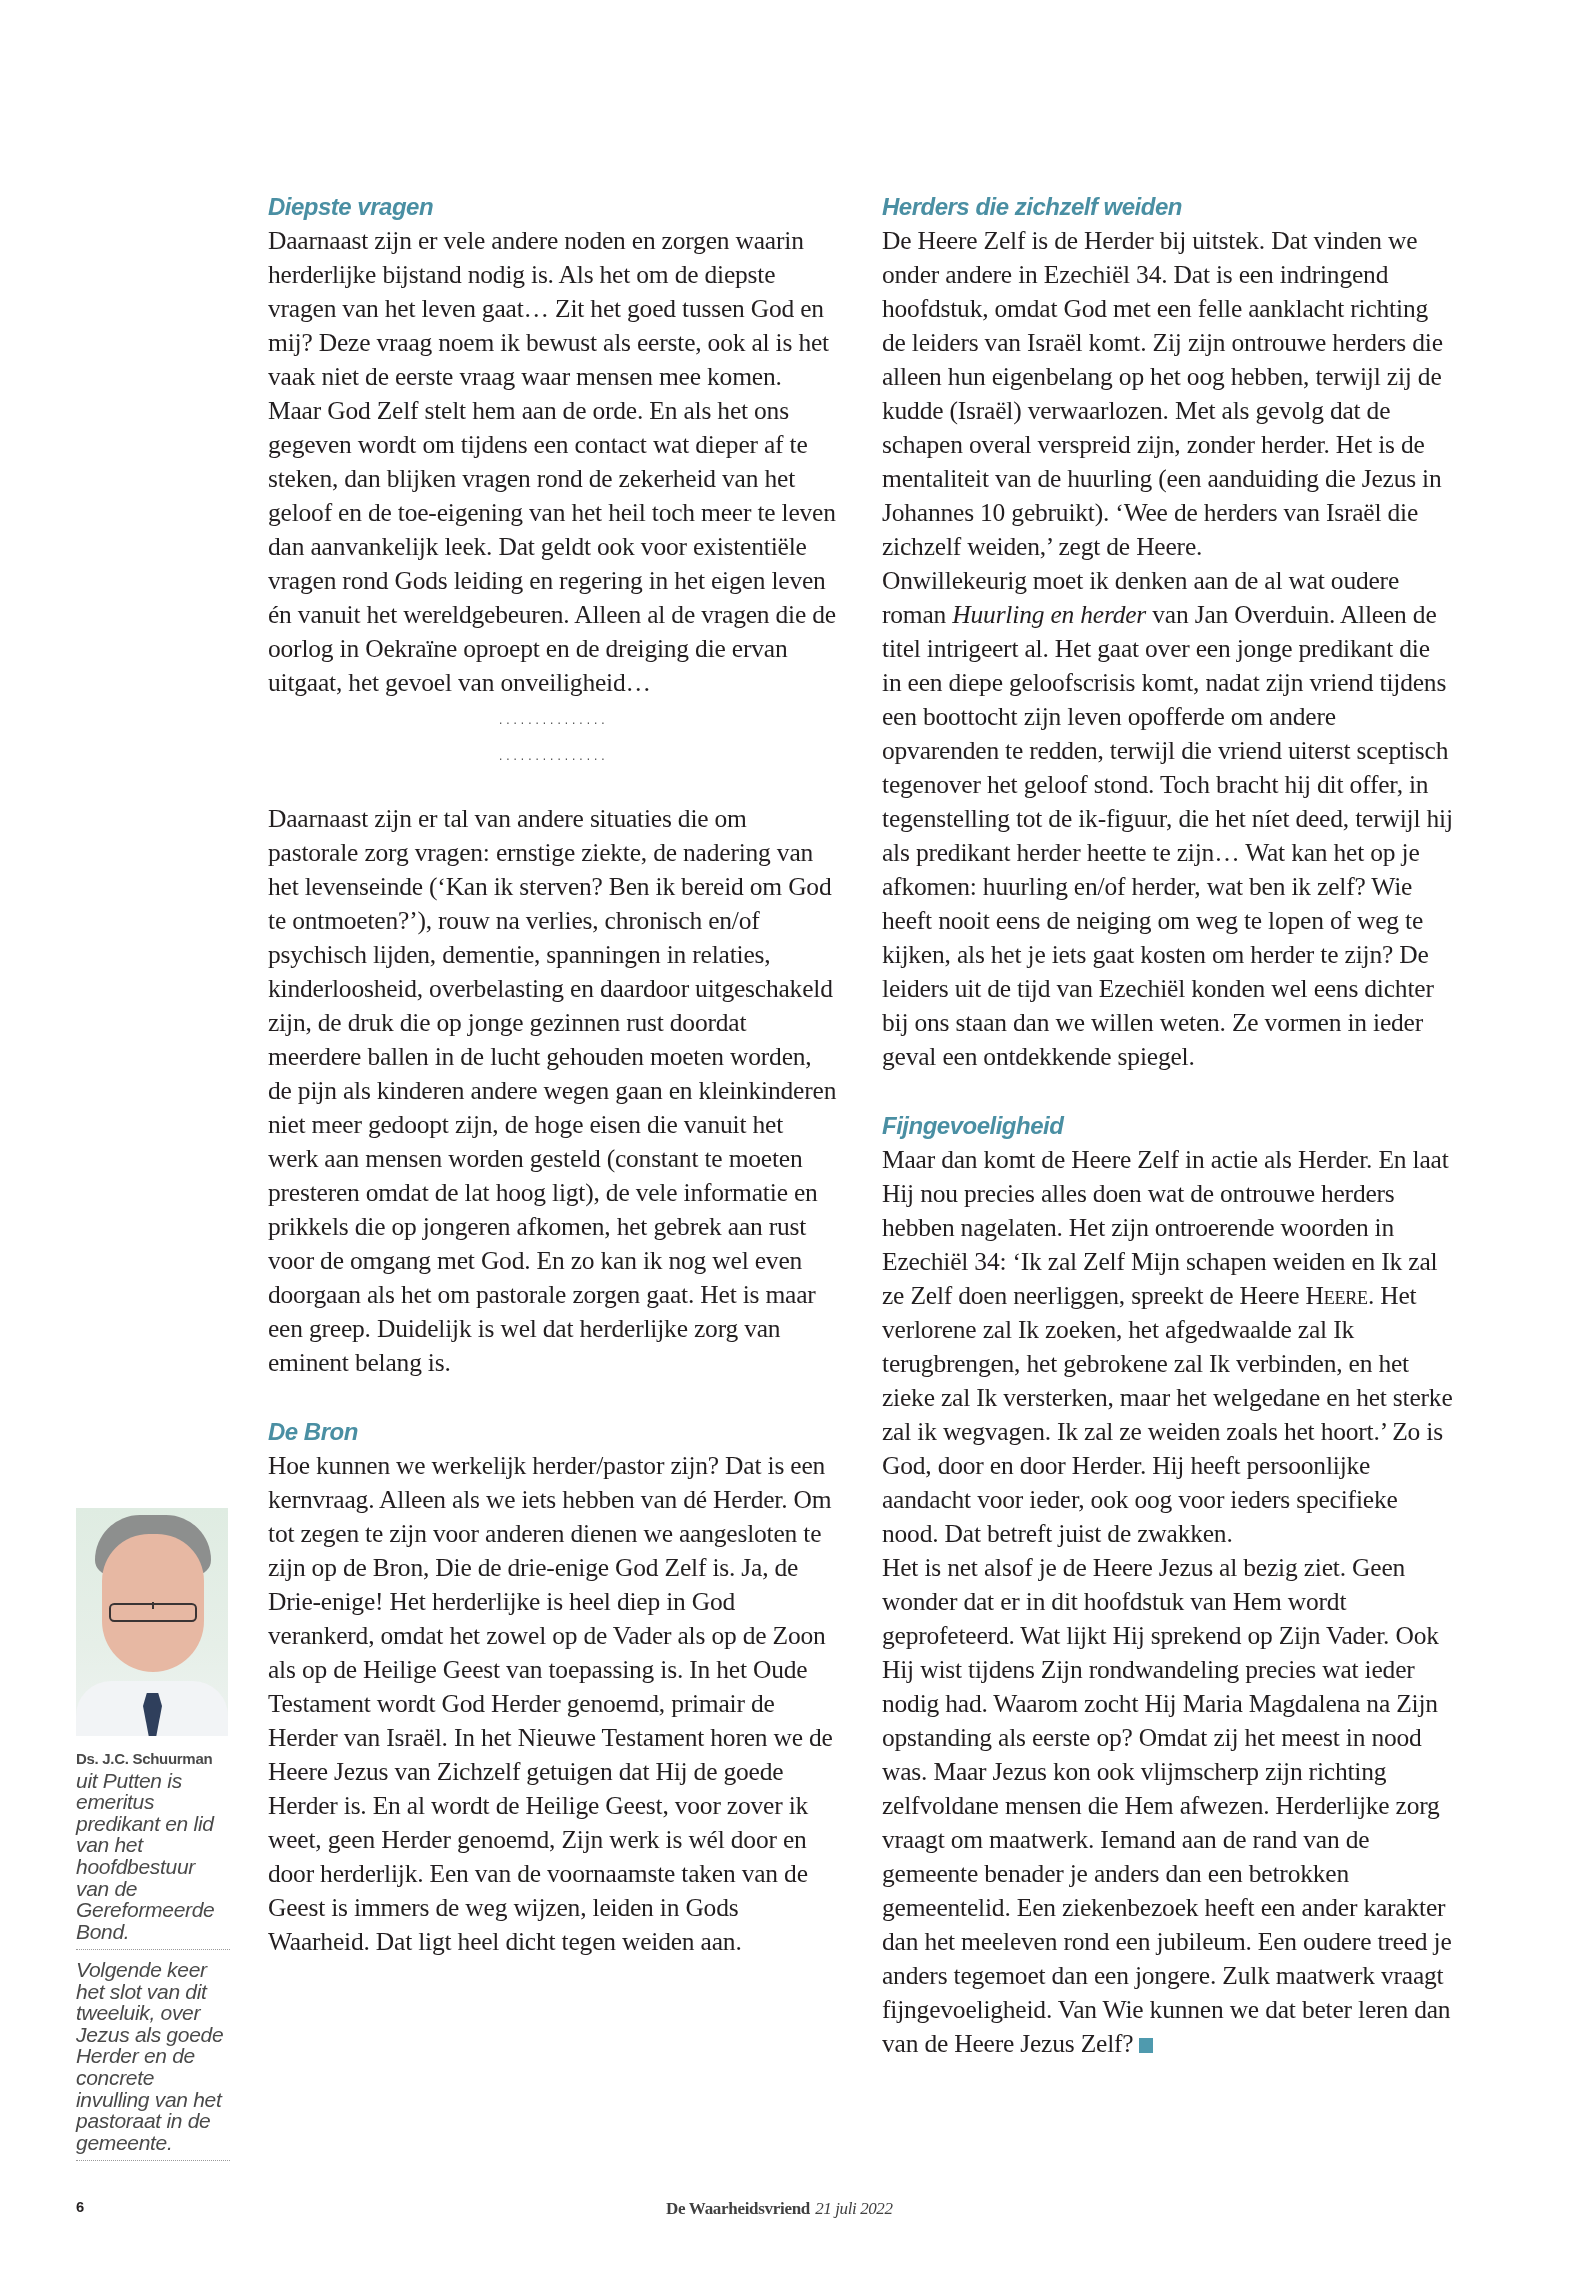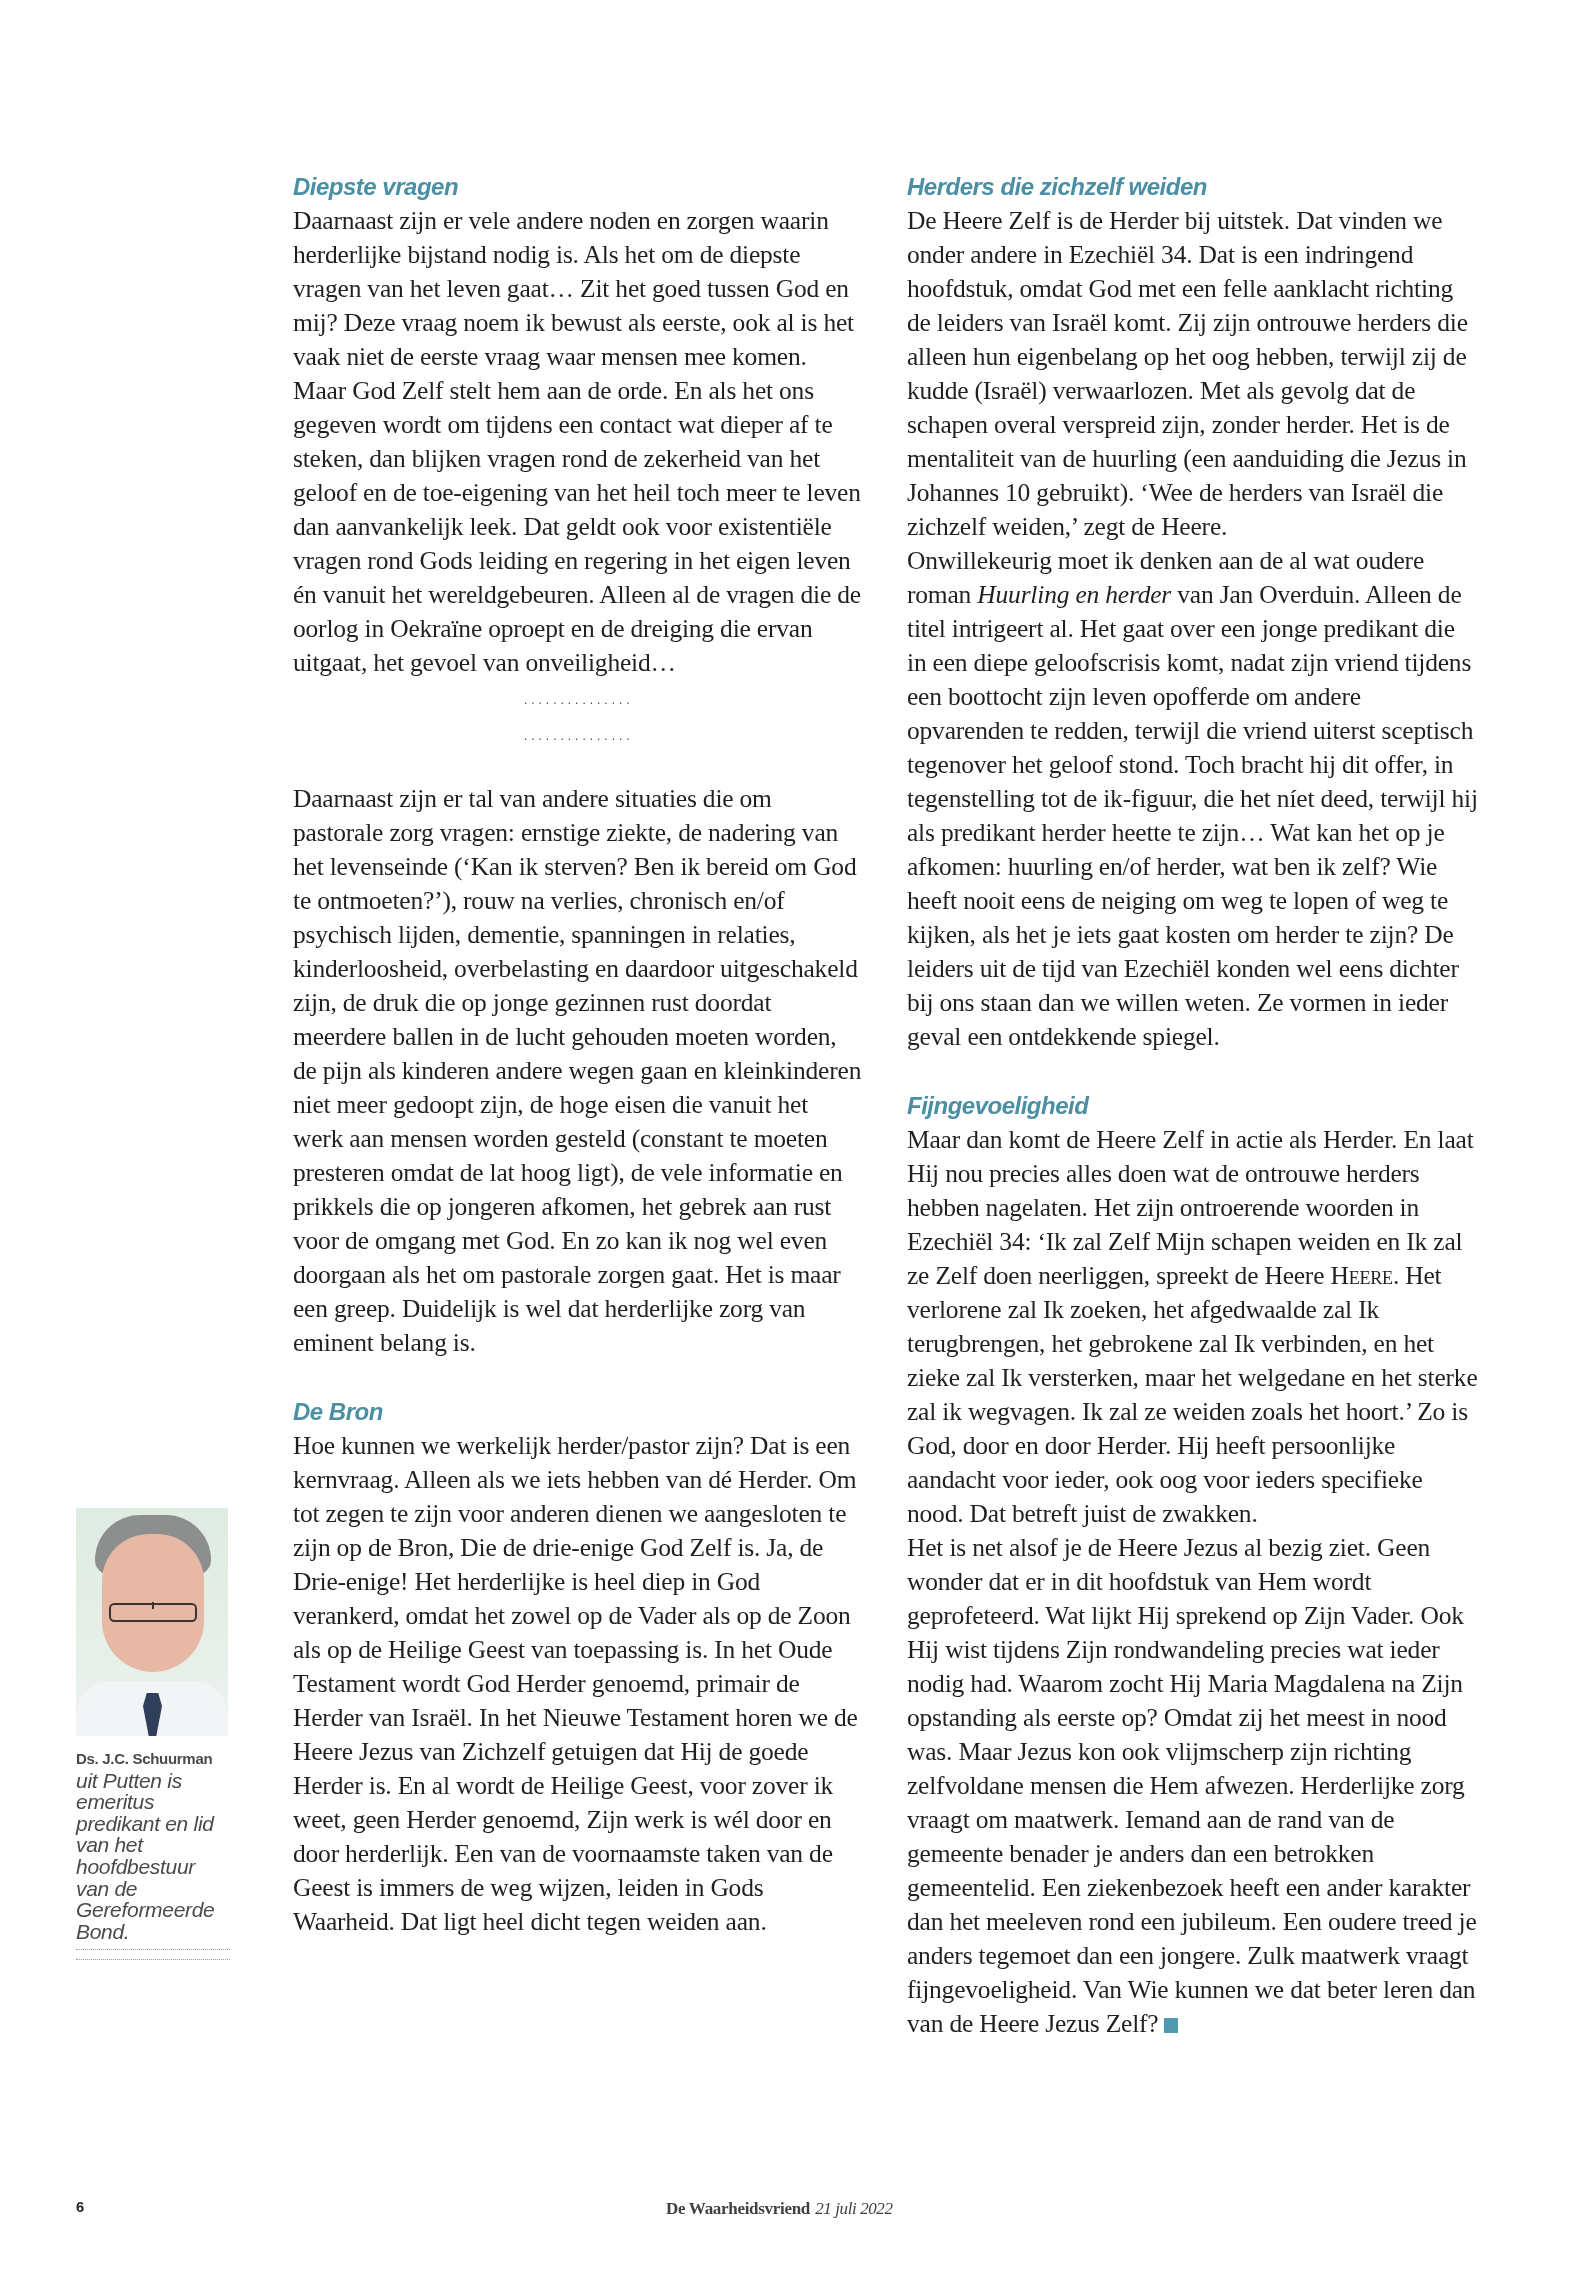--- a/index.html
+++ b/index.html
@@ -1,18 +1,18 @@
 <!DOCTYPE html>
 <html style="font-size:14px"><head>
 <meta charset="utf-8">
 <style>
   html, body { margin: 0; padding: 0; background: #ffffff; }
   body { width: 1592px; height: 2295px; position: relative; overflow: hidden;
          font-family: "Liberation Serif", "DejaVu Serif", serif; color: #231f20; }
-  .col { position: absolute; top: 169px; width: 571px; margin-left: 25px; }
+  .col { position: absolute; top: 189px; width: 571px; }
   .col-left { left: 268px; }
   .col-right { left: 882px; }
   .body-text { font-size: 25.5px; line-height: 34px; margin: 0; letter-spacing: -0.2px; }
   .section-heading { font-family: "Liberation Sans", "DejaVu Sans", sans-serif; font-style: italic;
          font-weight: bold; color: #4a8fa3; font-size: 24px; line-height: 35px; margin: 0;
          letter-spacing: -0.5px; }
   .gap { height: 34px; }
   .pullquote { text-align: center; margin: 12px 0 36px 0; }
   .dots { color: #555; font-family: "DejaVu Sans", sans-serif; font-size: 12px; letter-spacing: 3.5px; line-height: 17.3px; }
   .pullquote-text { font-family: "Liberation Sans", "DejaVu Sans", sans-serif; font-style: italic;
@@ -75,20 +75,21 @@
   <div class="photo">
     <div class="shirt"></div>
     <div class="tie"></div>
     <div class="hair"></div>
     <div class="face"></div>
     <div class="glasses"></div>
   </div>
   <div class="caption-name">Ds. J.C. Schuurman</div>
   <p class="caption-text">uit Putten is emeritus predikant en lid van het hoofdbestuur van de Gereformeerde Bond.</p>
   <hr class="dotted-rule">
+  <p class="caption-text">Volgende keer het slot van dit tweeluik, over Jezus als goede Herder en de concrete invulling van het pastoraat in de gemeente.</p>
   <hr class="dotted-rule">
 </div>
 
 <div class="footer-page">6</div>
 <div class="footer-pub">
   <span class="name">De Waarheidsvriend</span><span class="date">21 juli 2022</span>
 </div>
 
 
 </body></html>

